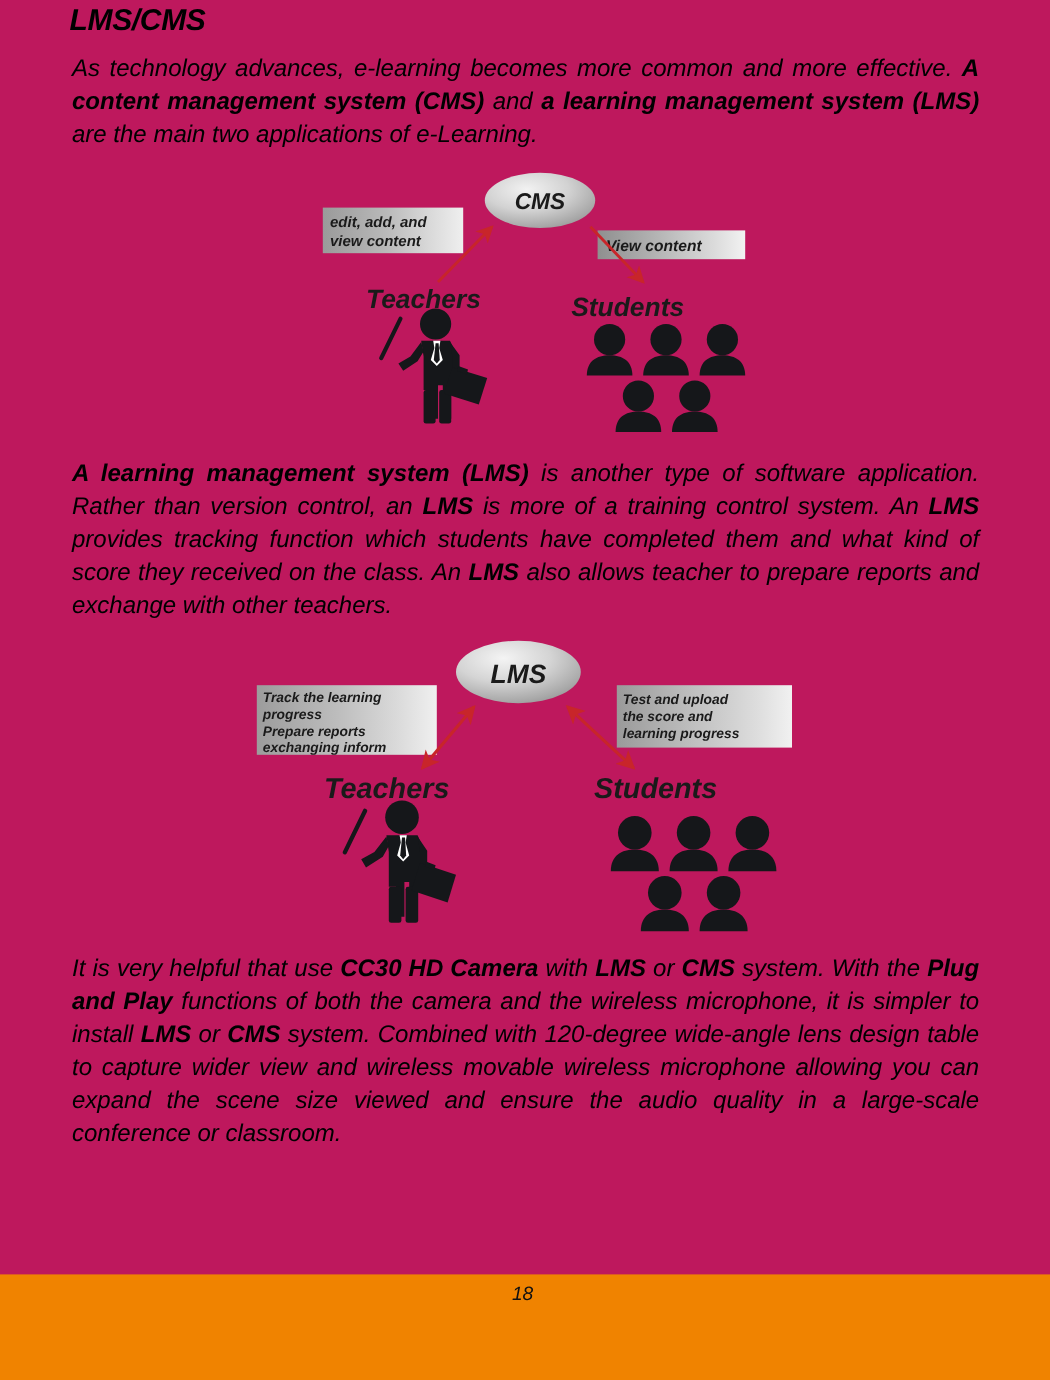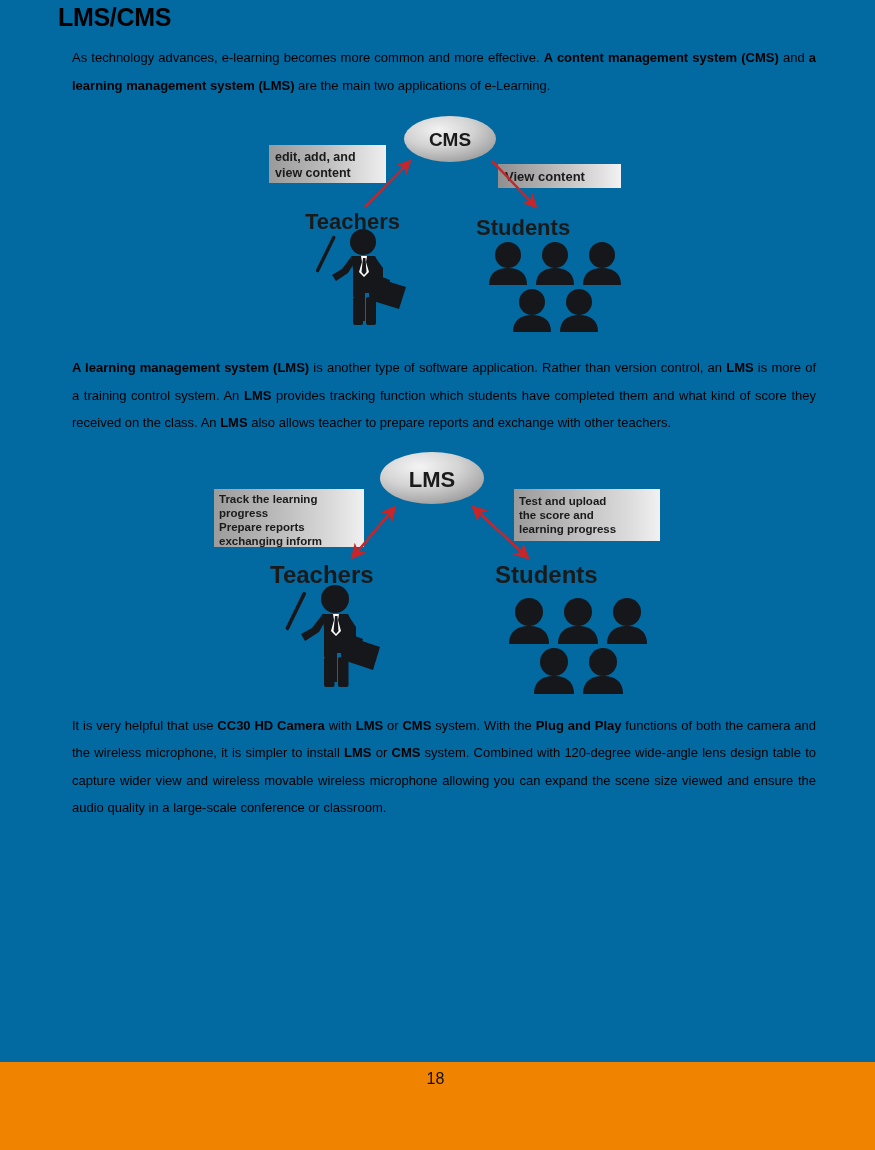--- a/index.html
+++ b/index.html
@@ -13,41 +13,42 @@
     position: relative;
     font-family: "Liberation Sans", sans-serif;
     color: #000000;
     overflow: hidden;
   }
   .page {
     position: absolute;
     left: 0; top: 0;
     width: 875px;
     height: 1150px;
-    background: #0369a1;
+    background: #be185d;
+    font-style: italic;
   }
   .content {
     position: absolute;
     left: 58px;
     top: 0px;
     width: 758px;
   }
   h1.page-title {
     font-size: 25px;
     font-weight: bold;
     letter-spacing: -0.3px;
     margin: 0;
     padding: 2px 0 0 0;
     line-height: 30px;
   }
   p.body-text {
-    font-size: 13px;
+    font-size: 20px;
     line-height: 27.5px;
     text-align: justify;
-    margin: 12px 0 0 14px;
+    margin: 12px 0 0 2px;
   }
   p.body-text b { font-weight: bold; }
 
   
   .diagram {
     position: relative;
     width: 758px;
     margin: 8px 0 0 0;
   }
   .diagram svg { display: block; }

